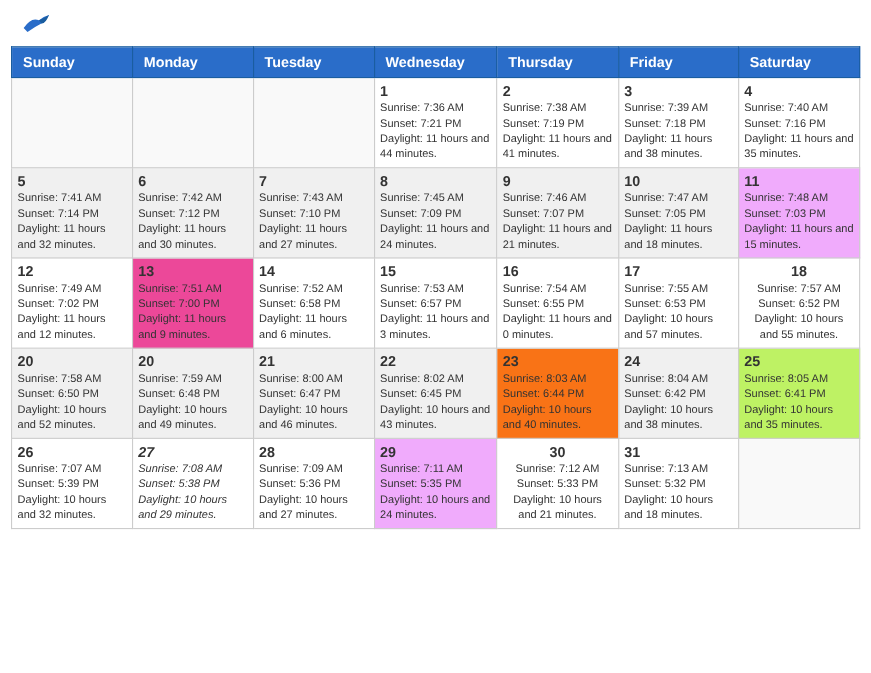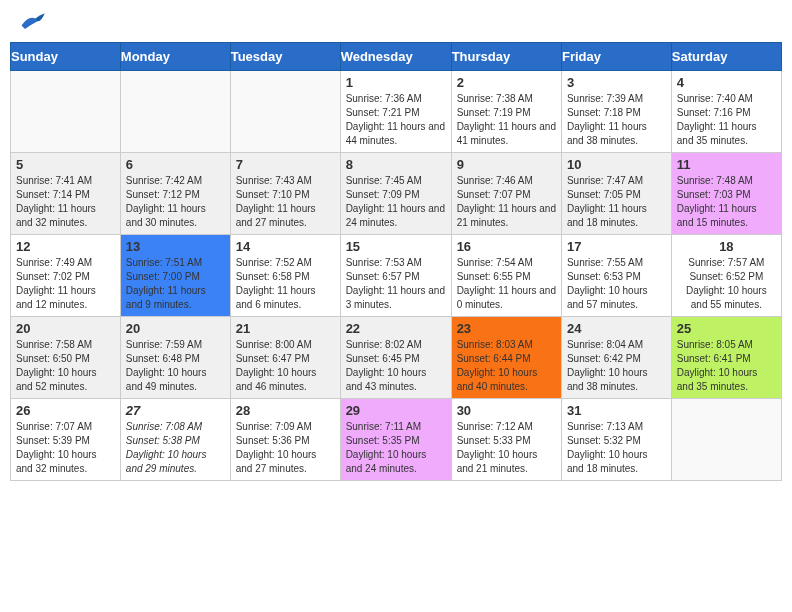--- a/index.html
+++ b/index.html
@@ -33,21 +33,21 @@
     .calendar {
       width: 100%;
       border-collapse: collapse;
       border: 1px solid #ccc;
     }
     .calendar th {
       background: #2a6dc9;
       color: #fff;
       font-size: 13px;
       font-weight: bold;
-      padding: 6px 0;
+      padding: 6px 10px;
       text-align: left;
       border: 1px solid #1a5da0;
     }
     .calendar td {
       vertical-align: top;
       border: 1px solid #ccc;
       padding: 4px 5px;
       width: 113px;
       min-height: 80px;
       font-size: 10.5px;
@@ -182,21 +182,21 @@
         <td style="background: #f0abfc;">
           <span class="day-num">11</span>
           <div class="day-info">Sunrise: 7:48 AM<br>Sunset: 7:03 PM<br>Daylight: 11 hours and 15 minutes.</div>
         </td>
       </tr>
       <tr>
         <td style="background: rgb(255, 255, 255);">
           <span class="day-num">12</span>
           <div class="day-info">Sunrise: 7:49 AM<br>Sunset: 7:02 PM<br>Daylight: 11 hours and 12 minutes.</div>
         </td>
-        <td style="background: #3b82f6;">
+        <td style="background: #ec4899;">
           <span class="day-num">13</span>
           <div class="day-info">Sunrise: 7:51 AM<br>Sunset: 7:00 PM<br>Daylight: 11 hours and 9 minutes.</div>
         </td>
         <td style="background: rgb(255, 255, 255);">
           <span class="day-num">14</span>
           <div class="day-info">Sunrise: 7:52 AM<br>Sunset: 6:58 PM<br>Daylight: 11 hours and 6 minutes.</div>
         </td>
         <td style="background: rgb(255, 255, 255);">
           <span class="day-num">15</span>
           <div class="day-info">Sunrise: 7:53 AM<br>Sunset: 6:57 PM<br>Daylight: 11 hours and 3 minutes.</div>
@@ -254,21 +254,21 @@
           <div class="day-info">Sunrise: 7:08 AM<br>Sunset: 5:38 PM<br>Daylight: 10 hours and 29 minutes.</div>
         </td>
         <td style="background: rgb(255, 255, 255);">
           <span class="day-num">28</span>
           <div class="day-info">Sunrise: 7:09 AM<br>Sunset: 5:36 PM<br>Daylight: 10 hours and 27 minutes.</div>
         </td>
         <td style="background: #f0abfc;">
           <span class="day-num">29</span>
           <div class="day-info">Sunrise: 7:11 AM<br>Sunset: 5:35 PM<br>Daylight: 10 hours and 24 minutes.</div>
         </td>
-        <td style="background: rgb(255, 255, 255);">
+        <td style="background: rgb(255, 255, 255); text-align: center;">
           <span class="day-num">30</span>
           <div class="day-info">Sunrise: 7:12 AM<br>Sunset: 5:33 PM<br>Daylight: 10 hours and 21 minutes.</div>
         </td>
         <td style="background: rgb(255, 255, 255);">
           <span class="day-num">31</span>
           <div class="day-info">Sunrise: 7:13 AM<br>Sunset: 5:32 PM<br>Daylight: 10 hours and 18 minutes.</div>
         </td>
         <td class="empty-cell"></td>
       </tr>
     </tbody>

